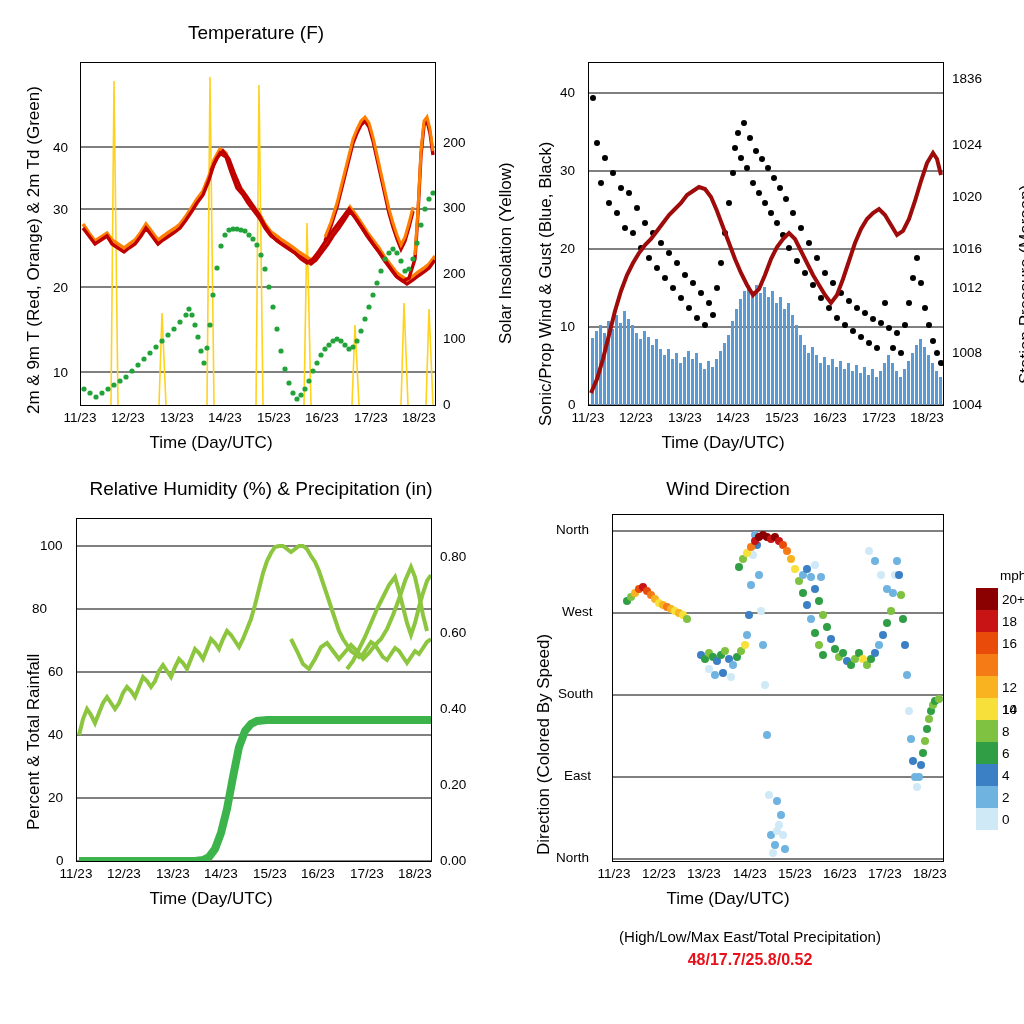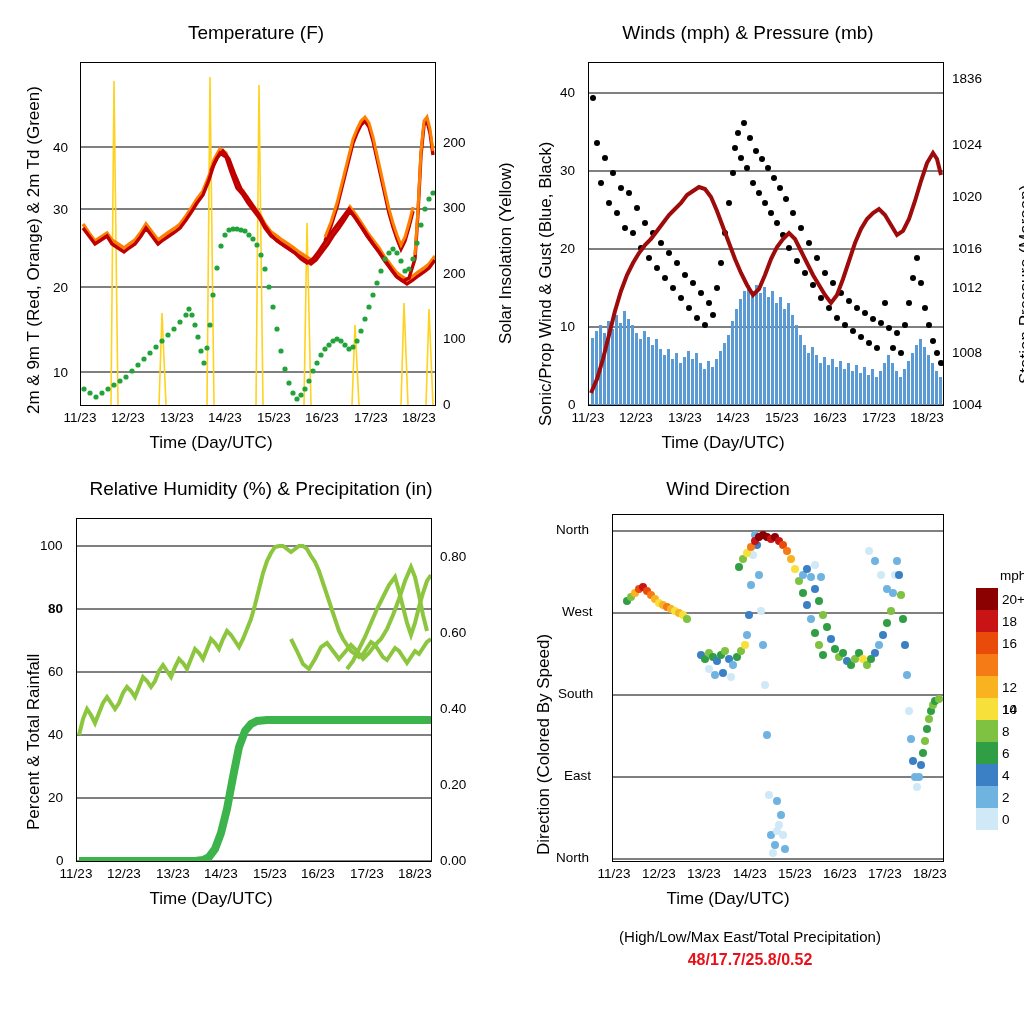--- a/index.html
+++ b/index.html
@@ -184,21 +184,20 @@
     <div class="tick-x" style="left:205px;top:396px;width:40px;">14/23</div>
     <div class="tick-x" style="left:254px;top:396px;width:40px;">15/23</div>
     <div class="tick-x" style="left:302px;top:396px;width:40px;">16/23</div>
     <div class="tick-x" style="left:351px;top:396px;width:40px;">17/23</div>
     <div class="tick-x" style="left:399px;top:396px;width:40px;">18/23</div>
 
     <div class="axis-label-x" style="top:419px;left:-45px;">Time (Day/UTC)</div>
   </div>
 
   <div class="panel" style="left:512px;top:14px;width:512px;height:430px;">
-    <div class="ptitle" style="top:8px;left:-20px;">Winds (mph) &amp; Pressure (mb)</div>
 
     <div class="axis-label-y" style="left:24px;top:412px;">Sonic/Prop Wind &amp; Gust (Blue, Black)</div>
     <div class="axis-label-y" style="left:504px;top:370px;">Station Pressure (Maroon)</div>
 
     <div class="tick-y" style="left:56px;top:383px;">0</div>
     <div class="tick-y" style="left:48px;top:305px;">10</div>
     <div class="tick-y" style="left:48px;top:227px;">20</div>
     <div class="tick-y" style="left:48px;top:149px;">30</div>
     <div class="tick-y" style="left:48px;top:71px;">40</div>
 
@@ -423,21 +422,21 @@
 
   <div class="panel" style="left:0px;top:470px;width:512px;height:430px;">
     <div class="ptitle" style="top:8px;left:5px;">Relative Humidity (%) &amp; Precipitation (in)</div>
 
     <div class="axis-label-y" style="left:24px;top:360px;">Percent &amp; Total Rainfall</div>
 
     <div class="tick-y" style="left:56px;top:383px;">0</div>
     <div class="tick-y" style="left:48px;top:320px;">20</div>
     <div class="tick-y" style="left:48px;top:257px;">40</div>
     <div class="tick-y" style="left:48px;top:194px;">60</div>
-    <div class="tick-y" style="left:48px;top:131px;font-weight:bold;">80</div>
+    <div class="tick-y" style="left:32px;top:131px;">80</div>
     <div class="tick-y" style="left:40px;top:68px;">100</div>
 
     <div class="tick-y" style="left:440px;top:383px;">0.00</div>
     <div class="tick-y" style="left:440px;top:307px;">0.20</div>
     <div class="tick-y" style="left:440px;top:231px;">0.40</div>
     <div class="tick-y" style="left:440px;top:155px;">0.60</div>
     <div class="tick-y" style="left:440px;top:79px;">0.80</div>
 
     <div class="plot" style="left:76px;top:48px;width:356px;height:344px;">
       <svg width="354" height="342" viewBox="0 0 354 342">

